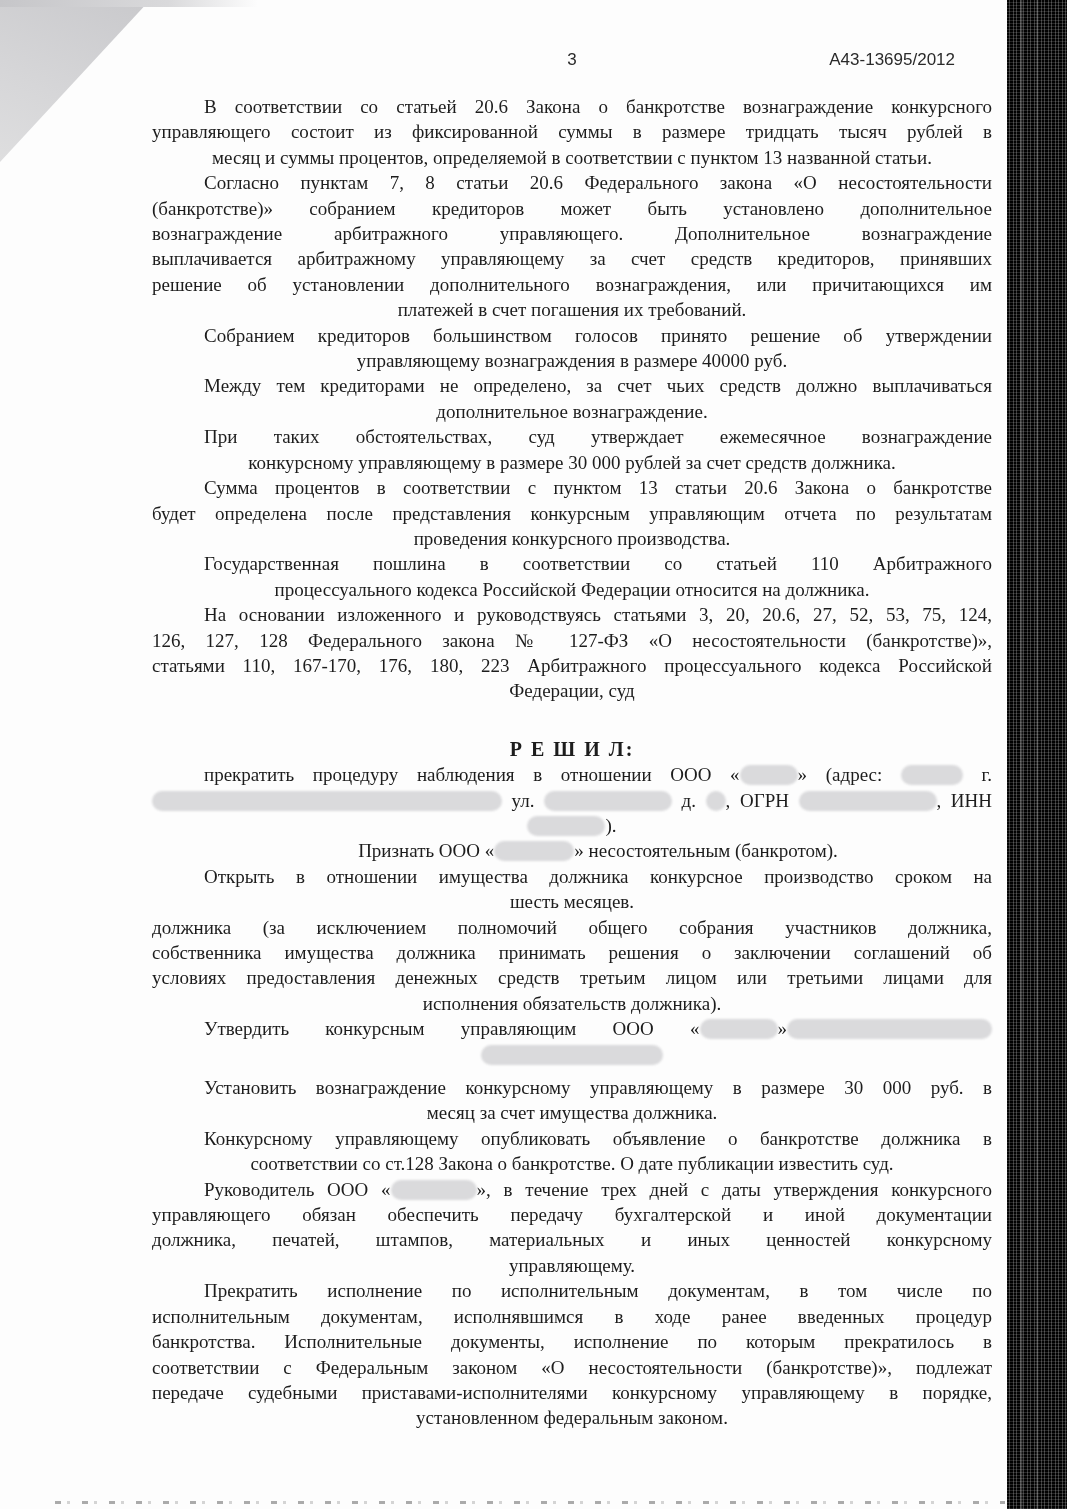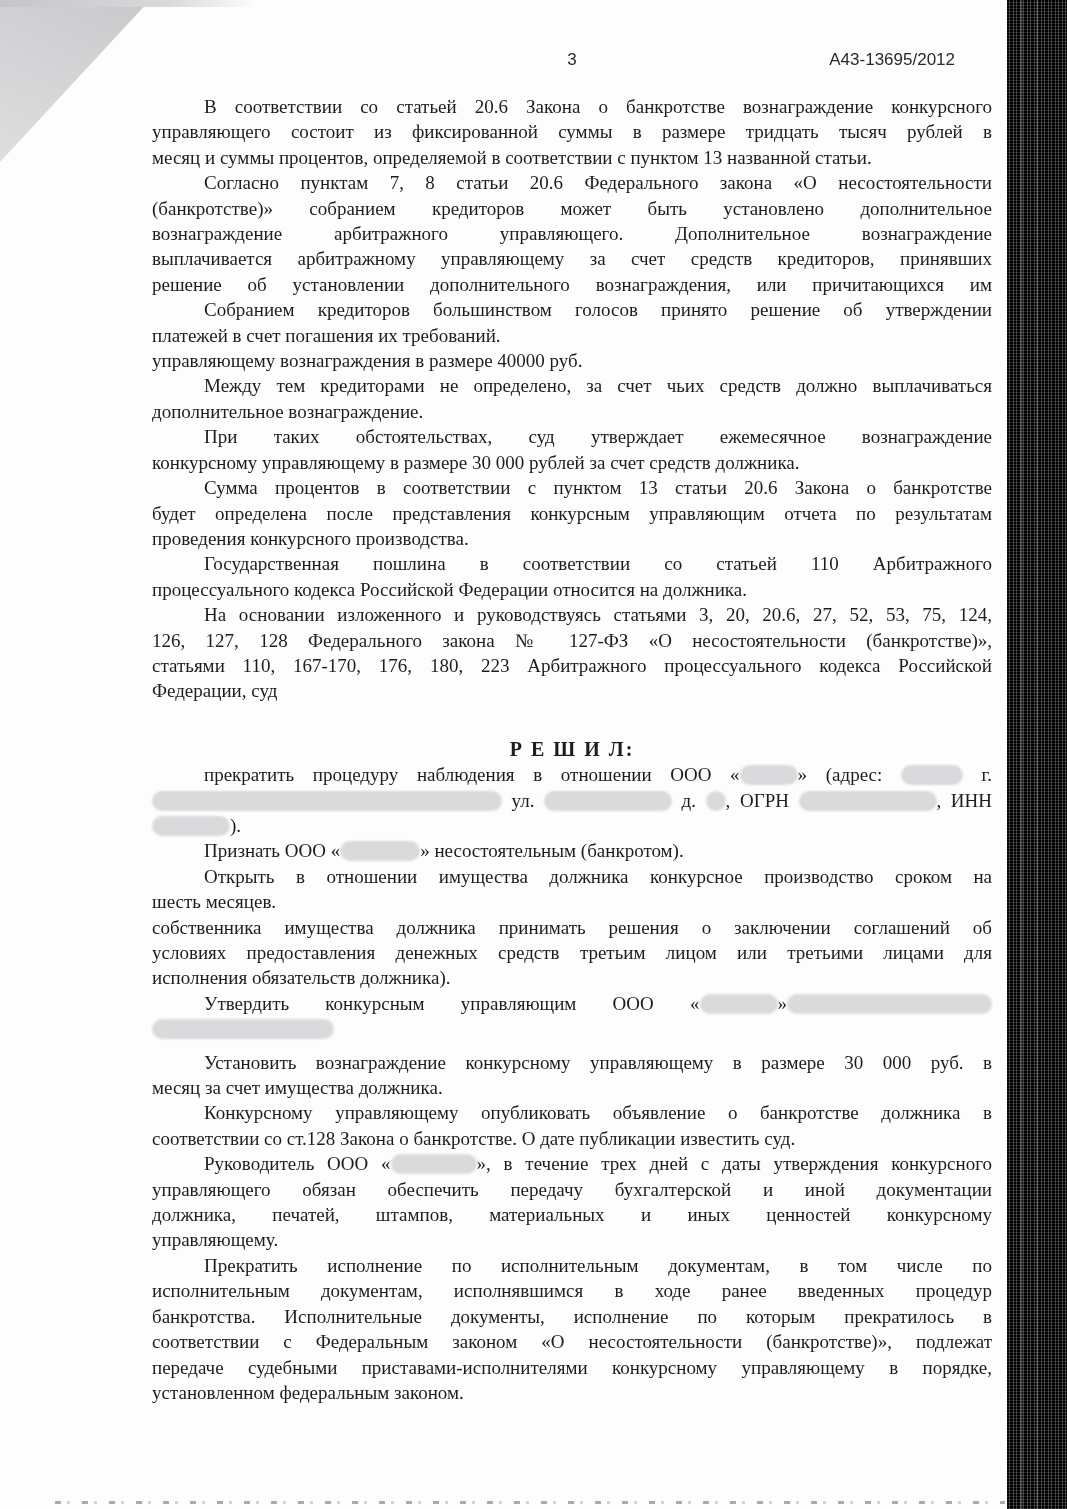--- a/index.html
+++ b/index.html
@@ -40,21 +40,21 @@
   .content{position:absolute;left:152px;top:50px;width:840px;}
   .page-header{
     display:flex;align-items:baseline;height:24px;margin-bottom:20px;
     font-family:"Liberation Sans","DejaVu Sans",sans-serif;font-size:17px;color:#2a2a2a;
   }
   .page-header .num{flex:1;text-align:center;}
   .page-header .case{position:absolute;right:37px;}
   .doc-body{font-size:19px;line-height:25.4px;}
   .line{min-height:25.4px;}
   .line.j{text-align:justify;text-align-last:justify;}
-  .line.l{text-align:left;}
+  .line.l{text-align:center;}
   .line.c{text-align:center;font-weight:bold;font-size:20px;letter-spacing:2px;margin-top:33px;}
   .indent{display:inline-block;width:52px;}
   .redact{
     display:inline-block;height:20px;border-radius:10px;
     background:var(--redact,#dadadc);
     vertical-align:-4px;filter:blur(1.1px);
   }
 </style>
 </head>
 <body style="--paper: #fdfdfd; --ink: #1d1d1d; --redact: #dadadc; --noise: #161616; --corner: #d6d6d8;">
@@ -71,22 +71,22 @@
   </div>
   <div class="doc-body">
       <div class="line j"><span class="indent"></span><span>В соответствии со статьей 20.6 Закона о банкротстве вознаграждение конкурсного</span></div>
       <div class="line j"><span>управляющего состоит из фиксированной суммы в размере тридцать тысяч рублей в</span></div>
       <div class="line l"><span>месяц и суммы процентов, определяемой в соответствии с пунктом 13 названной статьи.</span></div>
       <div class="line j"><span class="indent"></span><span>Согласно пунктам 7, 8 статьи 20.6 Федерального закона «О несостоятельности</span></div>
       <div class="line j"><span>(банкротстве)» собранием кредиторов может быть установлено дополнительное</span></div>
       <div class="line j"><span>вознаграждение арбитражного управляющего. Дополнительное вознаграждение</span></div>
       <div class="line j"><span>выплачивается арбитражному управляющему за счет средств кредиторов, принявших</span></div>
       <div class="line j"><span>решение об установлении дополнительного вознаграждения, или причитающихся им</span></div>
+      <div class="line l"><span>платежей в счет погашения их требований.</span></div>
       <div class="line j"><span class="indent"></span><span>Собранием кредиторов большинством голосов  принято решение об утверждении</span></div>
-      <div class="line l"><span>платежей в счет погашения их требований.</span></div>
       <div class="line l"><span>управляющему вознаграждения в размере 40000 руб.</span></div>
       <div class="line j"><span class="indent"></span><span>Между тем кредиторами не определено, за счет чьих средств должно выплачиваться</span></div>
       <div class="line l"><span>дополнительное вознаграждение.</span></div>
       <div class="line j"><span class="indent"></span><span>При таких обстоятельствах, суд утверждает ежемесячное вознаграждение</span></div>
       <div class="line l"><span>конкурсному управляющему в размере 30 000 рублей за счет средств должника.</span></div>
       <div class="line j"><span class="indent"></span><span>Сумма процентов в соответствии с пунктом 13 статьи 20.6 Закона о банкротстве</span></div>
       <div class="line j"><span>будет определена после представления конкурсным управляющим отчета по результатам</span></div>
       <div class="line l"><span>проведения конкурсного производства.</span></div>
       <div class="line j"><span class="indent"></span><span>Государственная пошлина в соответствии со статьей 110 Арбитражного</span></div>
       <div class="line l"><span>процессуального кодекса Российской Федерации относится на должника.</span></div>
@@ -94,20 +94,21 @@
       <div class="line j"><span>126, 127, 128 Федерального закона № 127-ФЗ «О несостоятельности (банкротстве)»,</span></div>
       <div class="line j"><span>статьями 110, 167-170, 176, 180, 223 Арбитражного процессуального кодекса Российской</span></div>
       <div class="line l"><span>Федерации, суд</span></div>
       <div class="line c"><span>Р Е Ш И Л:</span></div>
       <div class="line j"><span class="indent"></span><span>прекратить процедуру наблюдения в отношении ООО «</span><span class="redact" style="width: 58px;"></span><span>» (адрес: </span><span class="redact" style="width: 62px;"></span><span> г.</span></div>
       <div class="line j"><span class="redact" style="width: 350px;"></span><span> ул. </span><span class="redact" style="width: 128px;"></span><span> д. </span><span class="redact" style="width: 20px;"></span><span>, ОГРН </span><span class="redact" style="width: 138px;"></span><span>, ИНН</span></div>
       <div class="line l"><span class="redact" style="width: 78px;"></span><span>).</span></div>
       <div class="line l"><span class="indent"></span><span>Признать ООО «</span><span class="redact" style="width: 80px;"></span><span>» несостоятельным (банкротом).</span></div>
       <div class="line j"><span class="indent"></span><span>Открыть в отношении имущества должника конкурсное производство сроком на</span></div>
       <div class="line l"><span>шесть месяцев.</span></div>
+      <div class="line j"><span>должника (за исключением полномочий общего собрания участников должника,</span></div>
       <div class="line j"><span>собственника имущества должника принимать решения о заключении соглашений об</span></div>
       <div class="line j"><span>условиях предоставления денежных средств третьим лицом или третьими лицами для</span></div>
       <div class="line l"><span>исполнения обязательств должника).</span></div>
       <div class="line j"><span class="indent"></span><span>Утвердить конкурсным управляющим ООО «</span><span class="redact" style="width: 78px;"></span><span>»</span><span class="redact" style="width: 205px;"></span></div>
       <div class="line l"><span class="redact" style="width: 182px;"></span></div>
       <div class="line j" style="margin-top: 8px;"><span class="indent"></span><span>Установить вознаграждение конкурсному управляющему в размере 30 000 руб. в</span></div>
       <div class="line l"><span>месяц за счет имущества должника.</span></div>
       <div class="line j"><span class="indent"></span><span>Конкурсному управляющему опубликовать объявление о банкротстве должника в</span></div>
       <div class="line l"><span>соответствии со ст.128 Закона о банкротстве. О дате публикации известить суд.</span></div>
       <div class="line j"><span class="indent"></span><span>Руководитель ООО «</span><span class="redact" style="width: 86px;"></span><span>», в течение трех дней с даты утверждения конкурсного</span></div>

